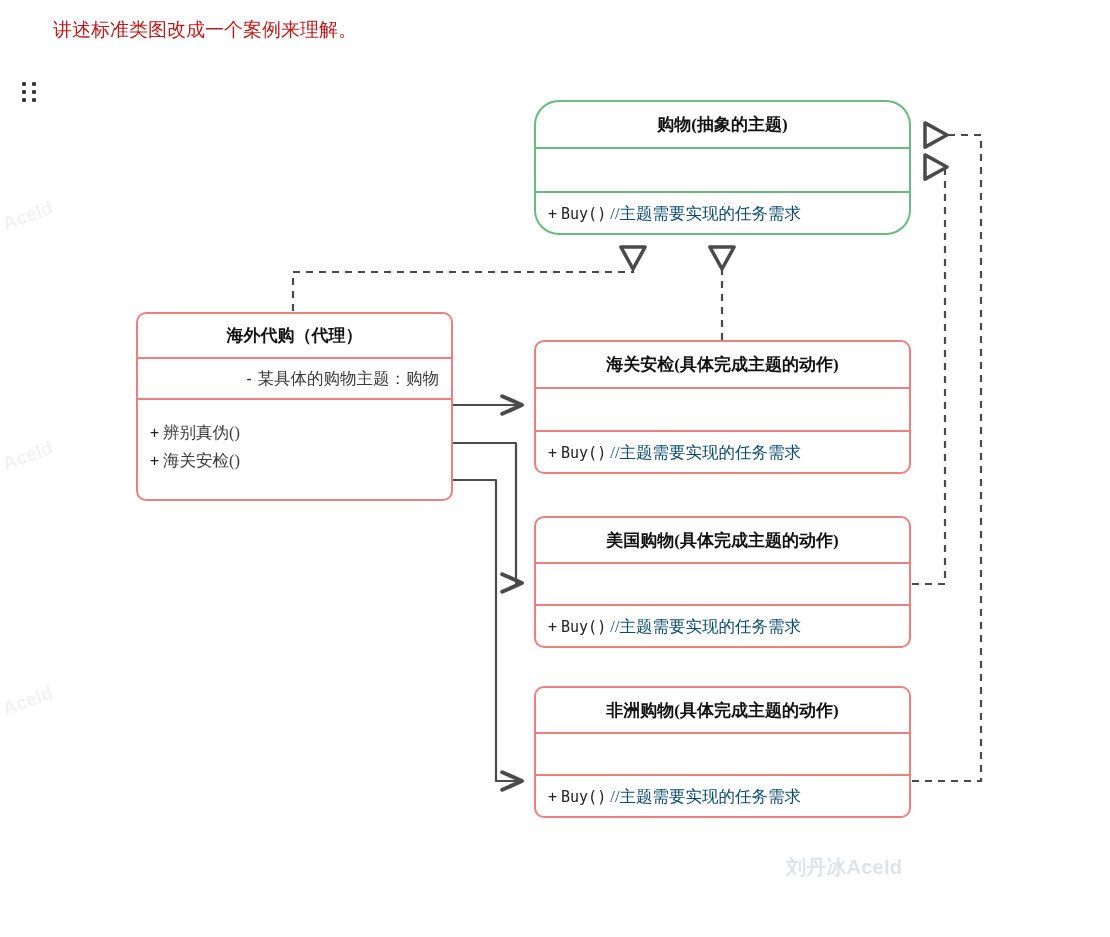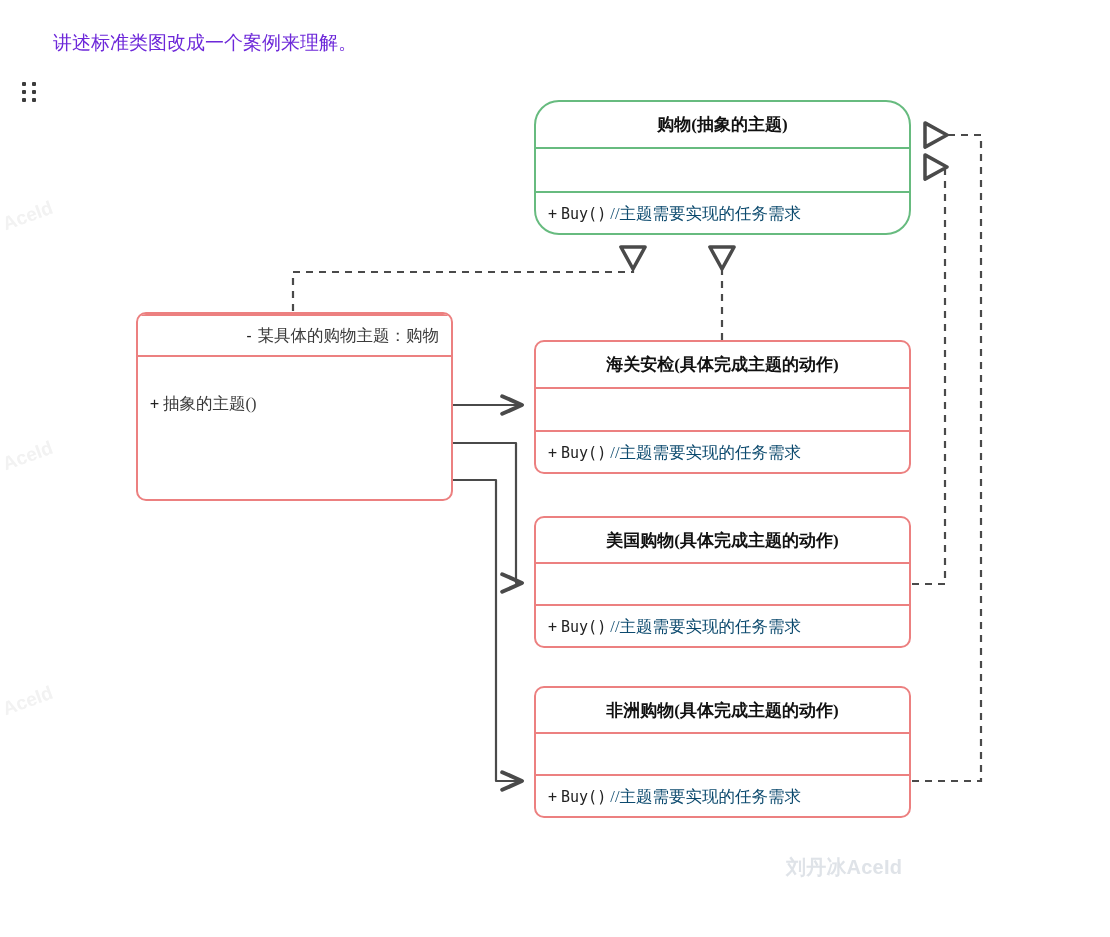--- a/index.html
+++ b/index.html
@@ -36,24 +36,24 @@
     font-weight: 700;
     color: #dfe3e8;
     letter-spacing: .2px;
     white-space: nowrap;
   }
 
   
   .intro-text {
     position: absolute;
     left: 53px;
-    top: 29px;
+    top: 16px;
     font-size: 19px;
     line-height: 28px;
-    color: #6d28d9;
+    color: #b91c1c;
     white-space: nowrap;
   }
 
   
   .drag-handle {
     position: absolute;
     left: 22px;
     top: 82px;
     width: 16px;
     height: 22px;
@@ -203,30 +203,34 @@
   <div class="uml-section" style="height:42px;"></div>
   <div class="uml-sep"></div>
   <div class="uml-section" style="height:42px;">
     <div class="uml-row">
       <span class="sym">+</span><span class="mono">Buy()</span>&nbsp;<span class="cmt">//主题需要实现的任务需求</span>
     </div>
   </div>
 </div>
 
 <div class="uml-box pink" style="left:136px; top:312px; width:317px; height:189px;">
+  <div class="uml-title" style="height:43px;">海外代购（代理）</div>
   <div class="uml-sep"></div>
   <div class="uml-section" style="height:39px;text-align:right;">
     <div class="uml-row">
       <span class="sym">-</span><span>某具体的购物主题：购物</span>
     </div>
   </div>
   <div class="uml-sep"></div>
   <div class="uml-section" style="height:93px;">
     <div class="uml-row">
-      <span class="sym">+</span><span>抽象的主题()</span>
+      <span class="sym">+</span><span>辨别真伪()</span>
+    </div>
+    <div class="uml-row">
+      <span class="sym">+</span><span>海关安检()</span>
     </div>
   </div>
 </div>
 
 <div class="uml-box pink" style="left:534px; top:340px; width:377px; height:134px;">
   <div class="uml-title" style="height:45px;">海关安检(具体完成主题的动作)</div>
   <div class="uml-sep"></div>
   <div class="uml-section" style="height:41px;"></div>
   <div class="uml-sep"></div>
   <div class="uml-section" style="height:42px;">

